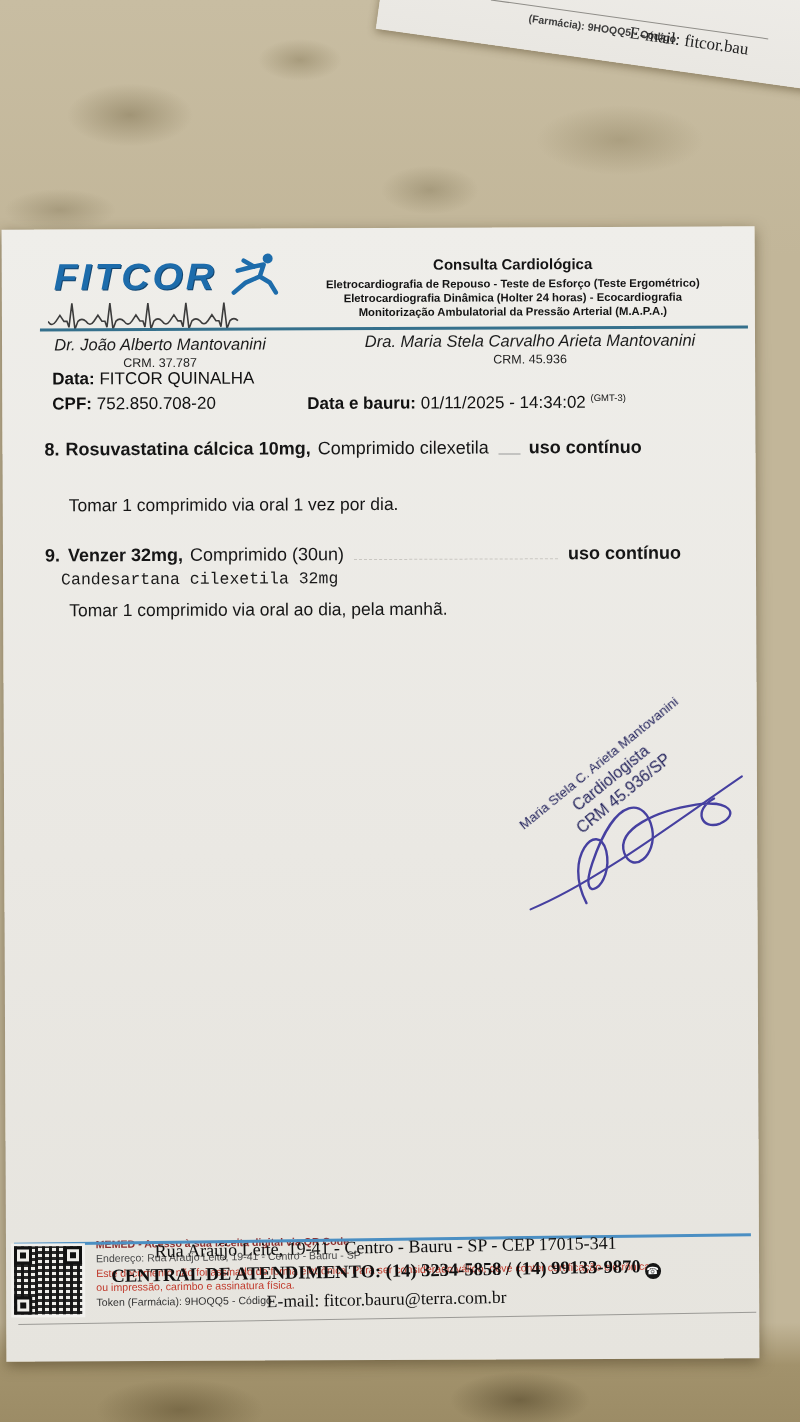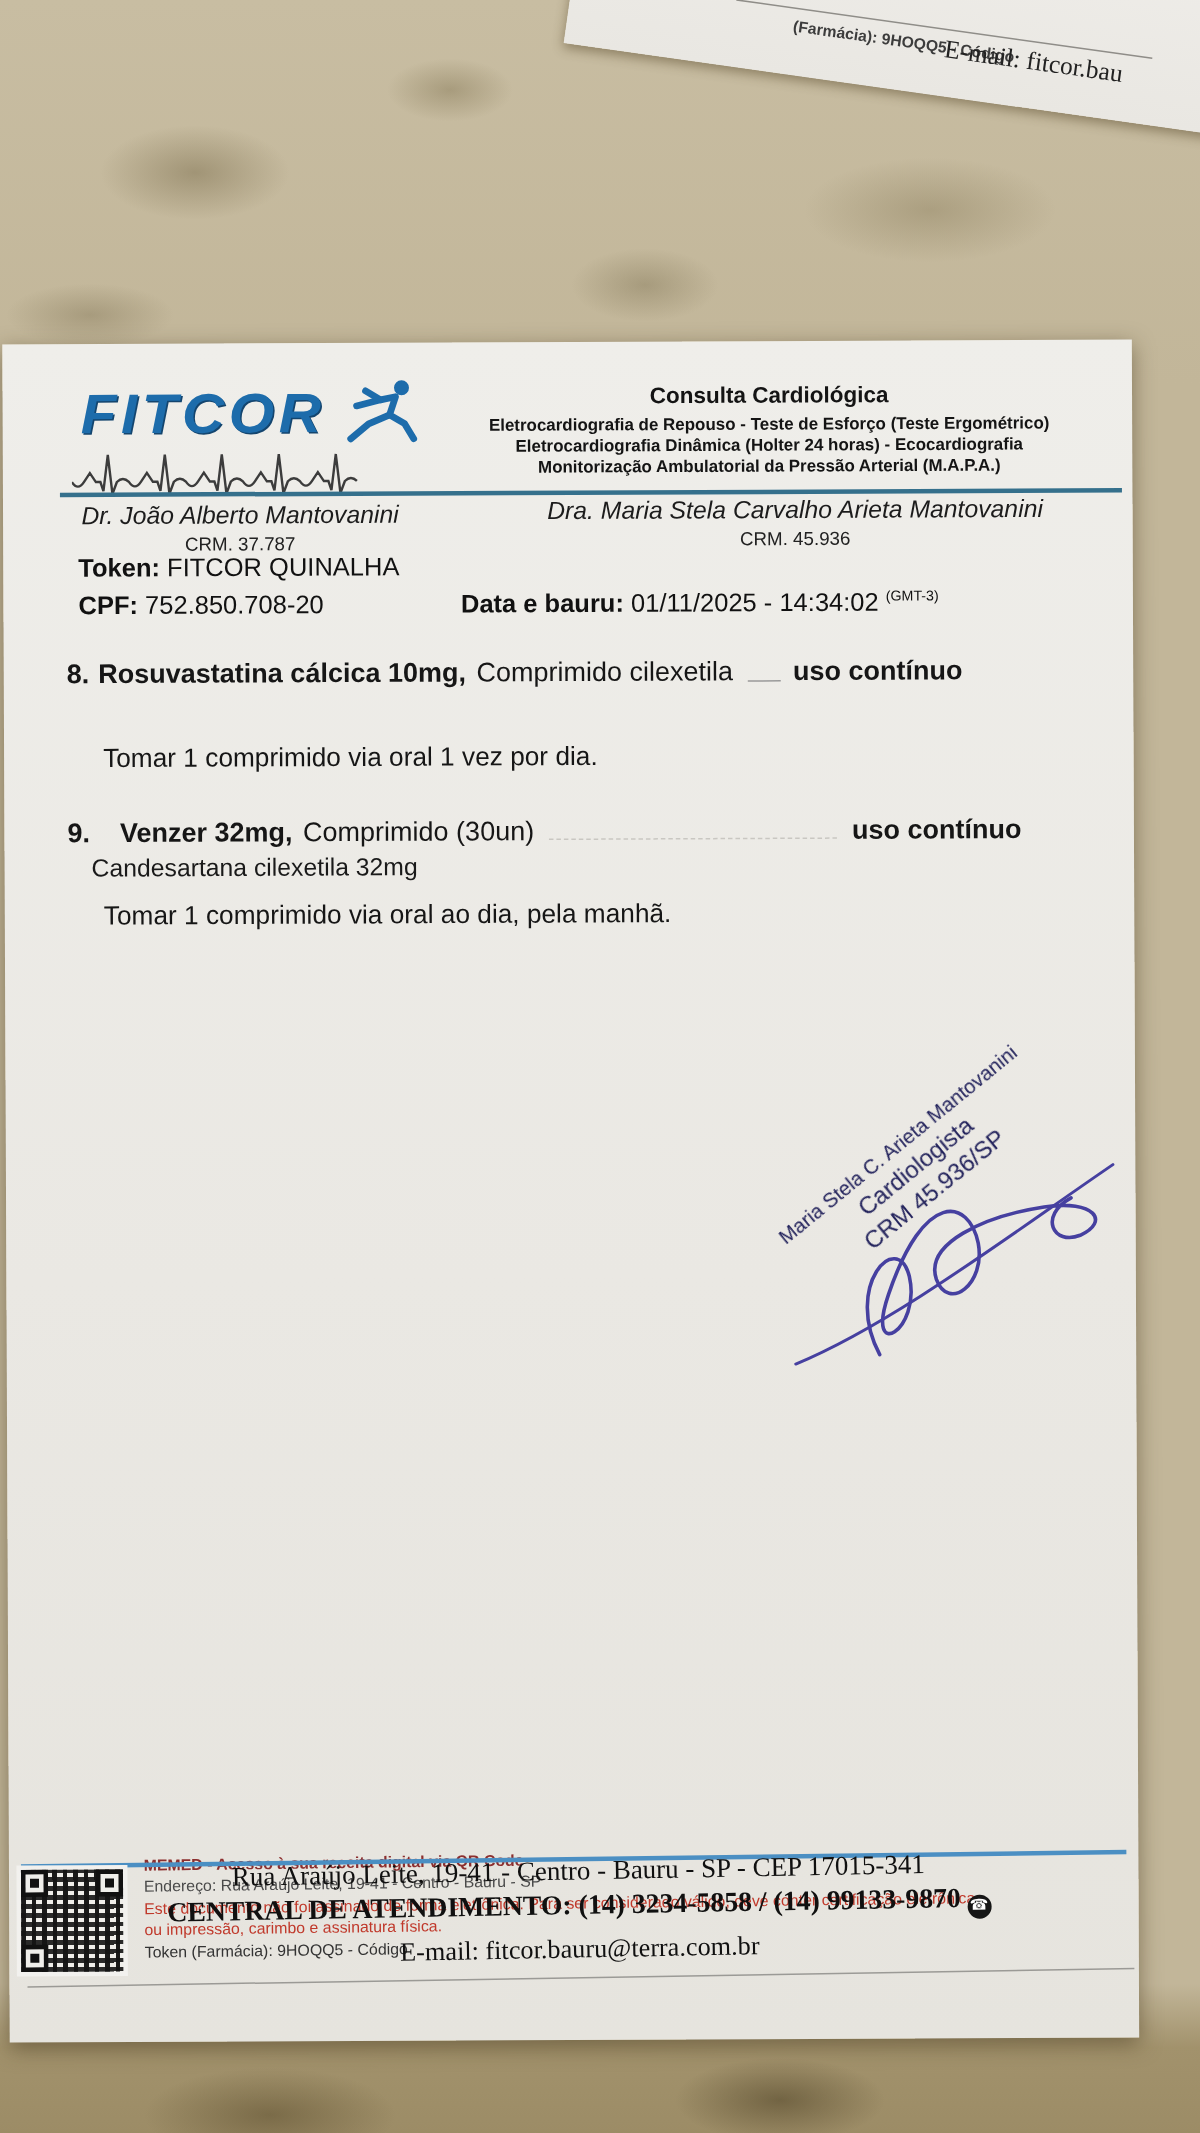--- a/index.html
+++ b/index.html
@@ -69,21 +69,21 @@
   .sup{font-size:9.5px;vertical-align:super;}
 
   
   .rx-head{position:absolute;left:42px;width:636px;display:flex;align-items:baseline;font-size:18px;color:#161616;}
   .rx8{top:210px;} .rx9{top:316px;}
   .rx-bold{font-weight:bold;white-space:nowrap;}
   .rx-form{margin-left:7px;white-space:nowrap;}
   .rx-fill-short{width:22px;border-bottom:1.6px solid #9a9a9a;align-self:flex-end;margin:0 8px 4px 10px;}
   .rx-fill-grow{flex:1;border-bottom:1.4px dashed #c9c7c2;align-self:flex-end;margin:0 10px 5px 10px;}
   .rx-usage{white-space:nowrap;font-weight:bold;}
-  .rx-generic{position:absolute;left:58px;top:341px;font-size:16.5px;color:#1a1a1a;}
+  .rx-generic{position:absolute;left:58px;top:341px;font-size:16.5px;color:#1a1a1a;font-family:Liberation Mono, monospace;}
   .rx-instr{position:absolute;left:66px;font-size:17.5px;color:#161616;}
   .in8{top:266px;} .in9{top:371px;}
 
   
   .stamp{
     position:absolute;left:478px;top:524px;width:260px;text-align:center;
     transform:rotate(-39deg);color:#23235c;line-height:1.25;
     filter:blur(.3px);
   }
   .stamp-name{font-size:13.5px;white-space:nowrap;}
@@ -156,21 +156,21 @@
   <div class="doc-left">
     <div class="doc-name">Dr. João Alberto Mantovanini</div>
     <div class="doc-crm">CRM. 37.787</div>
   </div>
   <div class="doc-right">
     <div class="doc-name">Dra. Maria Stela Carvalho Arieta Mantovanini</div>
     <div class="doc-crm">CRM. 45.936</div>
   </div>
 
   <div class="patient-row1">
-    <span class="plabel">Token:</span>
+    <span class="plabel">Data:</span>
     <span>FITCOR QUINALHA</span>
   </div>
   <div class="patient-row2">
     <span class="plabel">CPF:</span>
     <span>752.850.708-20</span>
     <span class="dt-block">
       <span class="plabel">Data e bauru:</span>
       <span>01/11/2025 - 14:34:02</span>
       <span class="sup">(GMT-3)</span>
     </span>
@@ -180,21 +180,21 @@
     <span class="rx-bold">8.</span>
     <span class="rx-bold" style="margin-left:6px;">Rosuvastatina cálcica 10mg,</span>
     <span class="rx-form">Comprimido cilexetila</span>
     <span class="rx-fill-short"></span>
     <span class="rx-usage">uso contínuo</span>
   </div>
   <div class="rx-instr in8">Tomar 1 comprimido via oral 1 vez por dia.</div>
 
   <div class="rx-head rx9">
     <span class="rx-bold">9.</span>
-    <span class="rx-bold" style="margin-left:20px;">Venzer 32mg,</span>
+    <span class="rx-bold" style="margin-left:8px;">Venzer 32mg,</span>
     <span class="rx-form">Comprimido (30un)</span>
     <span class="rx-fill-grow"></span>
     <span class="rx-usage">uso contínuo</span>
   </div>
   <div class="rx-generic">Candesartana cilexetila 32mg</div>
   <div class="rx-instr in9">Tomar 1 comprimido via oral ao dia, pela manhã.</div>
 
   <div class="stamp">
     <div class="stamp-name">Maria Stela C. Arieta Mantovanini</div>
     <div class="stamp-role">Cardiologista</div>

